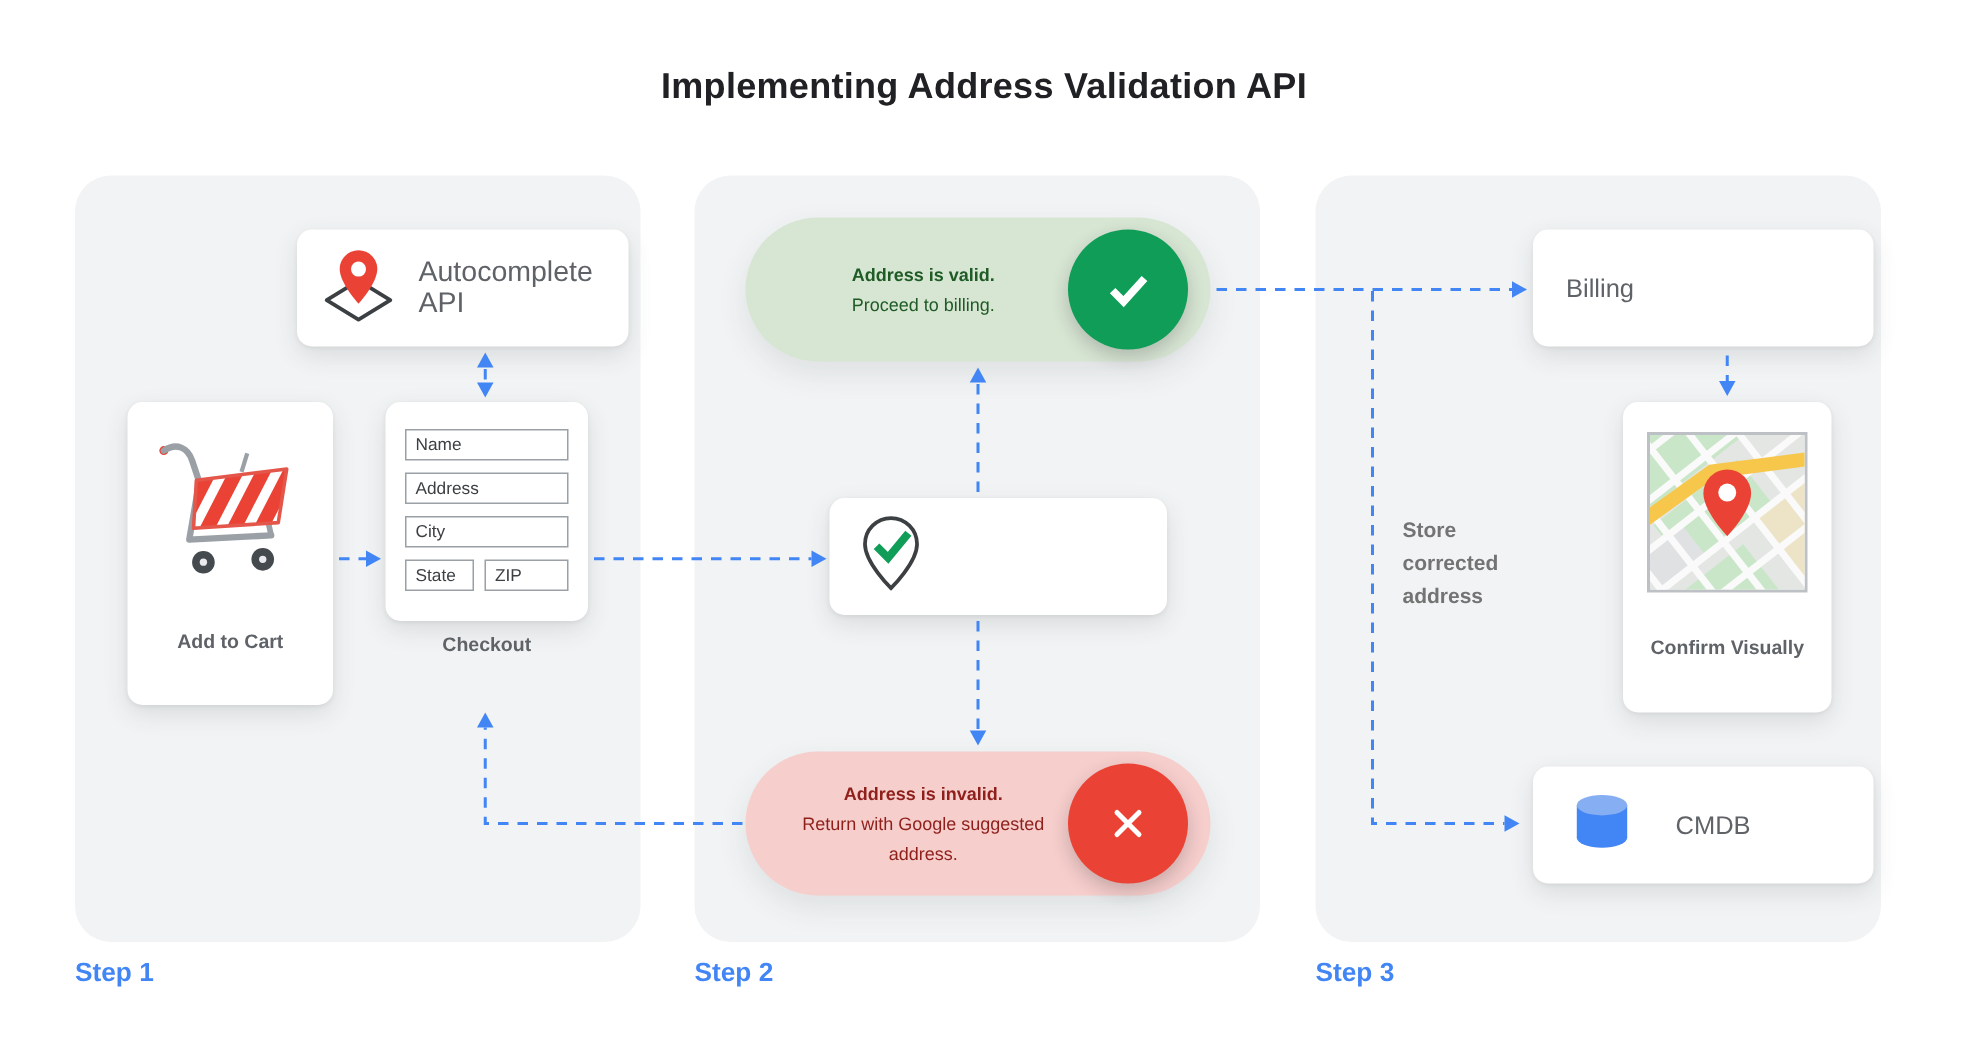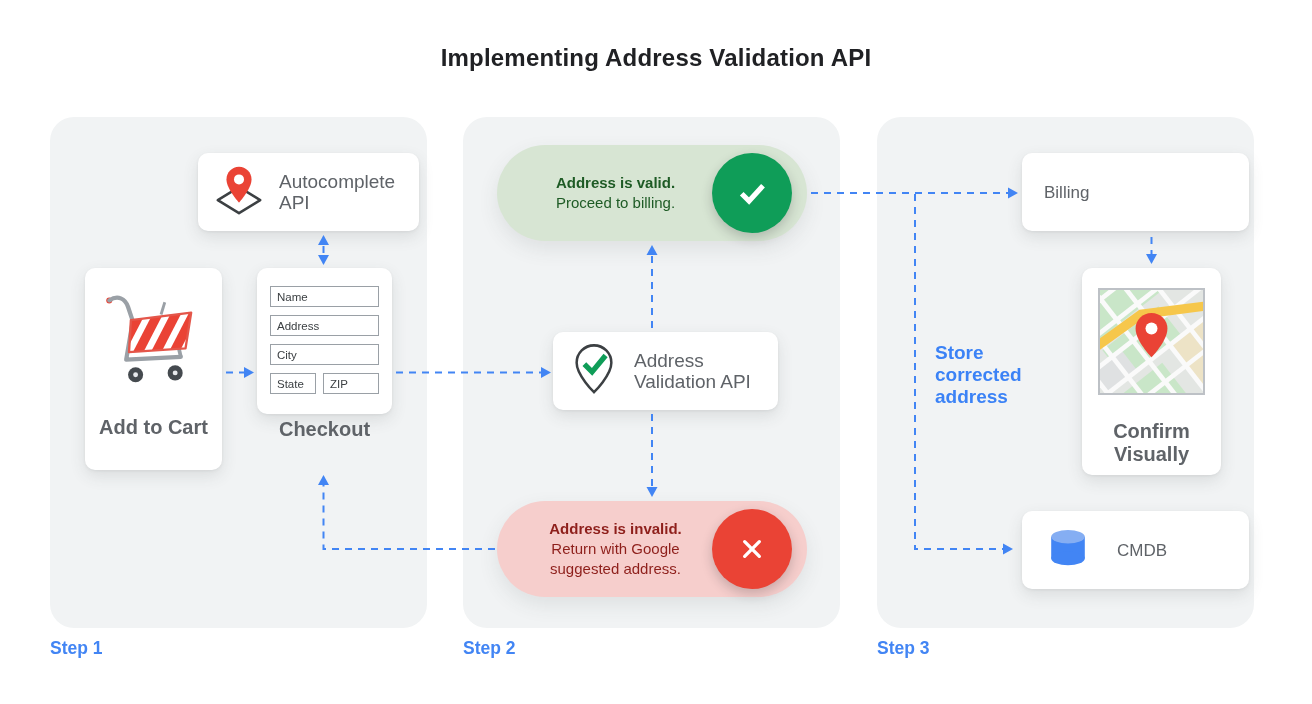--- a/index.html
+++ b/index.html
@@ -7,43 +7,43 @@
          font-family:"Liberation Sans",sans-serif;}
   .title{position:absolute;left:0;right:0;top:32px;text-align:center;font-size:24px;
          font-weight:700;color:#202124;letter-spacing:.2px;margin-top:12px;}
   .panel{position:absolute;top:117px;width:377px;height:511px;background:#F1F3F4;
          border-radius:24px;}
   .step-label{position:absolute;top:638px;font-size:17.5px;font-weight:700;color:#4285F4;}
   .card{position:absolute;background:#fff;border-radius:10px;
         box-shadow:0 6px 16px rgba(60,64,67,.12),0 1px 3px rgba(60,64,67,.08);}
   .api-card{display:flex;align-items:center;padding:0 14px;gap:13px;}
   .api-label{font-size:19px;color:#5F6368;line-height:21px;}
-  .node-label{position:absolute;left:0;right:0;text-align:center;font-size:20px;
+  .node-label{position:absolute;left:0;right:0;text-align:center;font-size:13px;
               font-weight:700;color:#5F6368;line-height:23px;}
   .pill{position:absolute;width:310px;height:96px;border-radius:48px;display:flex;
         align-items:center;box-shadow:0 8px 20px rgba(60,64,67,.10);}
   .pill-valid{background:#D7E5D3;}
   .pill-invalid{background:#F6CECC;}
-  .pill-text{flex:1;text-align:center;padding-left:22px;font-size:15px;line-height:20px;}
+  .pill-text{flex:1;text-align:center;padding-left:22px;font-size:12px;line-height:20px;}
   .pill-valid .pill-text{color:#1E5B25;}
   .pill-invalid .pill-text{color:#8E1F1B;}
   .pill-title{font-weight:700;display:block;}
   .badge{width:80px;height:80px;border-radius:50%;margin-right:15px;flex:0 0 auto;
          display:flex;align-items:center;justify-content:center;
          box-shadow:0 5px 12px rgba(32,33,36,.22);}
   .badge-valid{background:#0F9D58;}
   .badge-invalid{background:#EA4335;}
   .form-fields{padding:18px 13px 0 13px;}
   .field{background:#fff;border:1px solid #9AA0A6;height:19px;margin-bottom:8px;
          display:flex;align-items:center;padding-left:6px;font-size:11.5px;color:#3C4043;}
   .field-row{display:flex;gap:7px;}
   .field-state{width:38px;flex:0 0 auto;}
   .field-zip{flex:1;}
-  .store-label{position:absolute;left:935px;top:342px;width:100px;font-size:19px;
-               font-weight:700;color:#3b82f6;line-height:22px;}
+  .store-label{position:absolute;left:935px;top:342px;width:100px;font-size:14px;
+               font-weight:700;color:#737373;line-height:22px;}
   .logo-col{display:flex;flex-direction:column;align-items:center;width:72px;flex:0 0 auto;}
   .logo-title{font-size:15px;font-weight:800;font-style:italic;color:#202124;line-height:14px;}
   .logo-sub{font-size:8.5px;color:#5F6368;letter-spacing:.4px;margin-left:22px;}
   .connectors{position:absolute;left:0;top:0;z-index:6;pointer-events:none;}
   .map-frame{position:absolute;left:16px;top:20px;width:107px;height:107px;
              border:2px solid #BDC1C6;box-sizing:border-box;}
 </style>
 </head>
 <body>
 
@@ -123,21 +123,20 @@
     </div>
   </div>
 
   <div class="card api-card" style="left:553px;top:332px;width:197px;height:78px;">
     <span>
       <svg width="54" height="54" viewBox="0 0 56 56">
         <path d="M28 52 C28 52 10 34.5 10 21.5 A18 18 0 0 1 46 21.5 C46 34.5 28 52 28 52 Z" fill="#fff" stroke="#3C4043" stroke-width="2.6"></path>
         <polyline points="18,23 26,31 40,14" fill="none" stroke="#0F9D58" stroke-width="5.5" stroke-linecap="butt"></polyline>
       </svg>
     </span>
-    <span class="api-label">Address Validation API</span>
   </div>
 
   <div class="pill pill-invalid" style="left:497px;top:501px;">
     <div class="pill-text">
       <span class="pill-title">Address is invalid.</span>
       <span>Return with Google suggested address.</span>
     </div>
     <div class="badge badge-invalid">
       <svg width="40" height="40" viewBox="0 0 60 60">
         <line x1="19" y1="19" x2="41" y2="41" stroke="#fff" stroke-width="5" stroke-linecap="round"></line>

